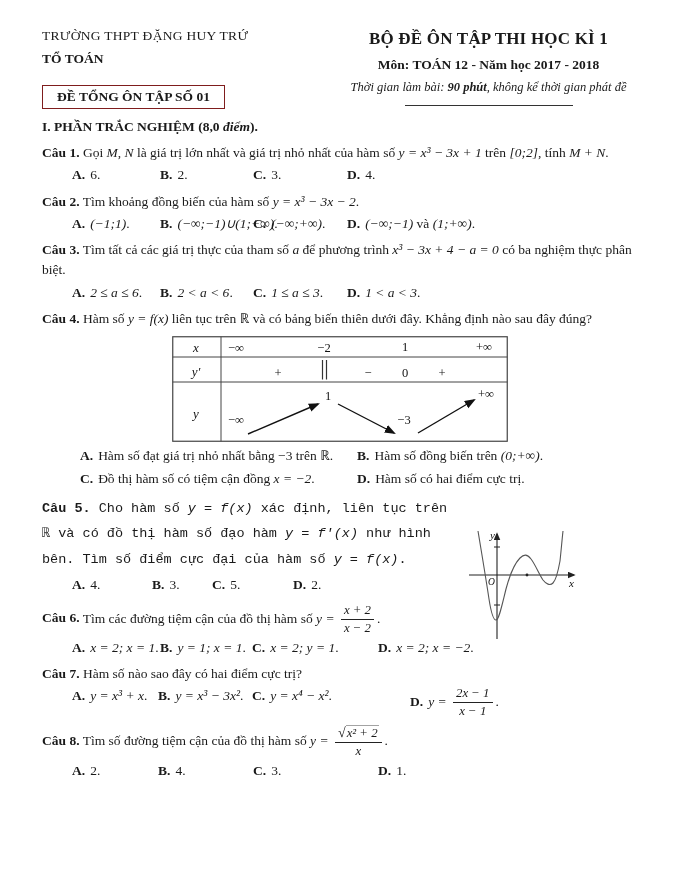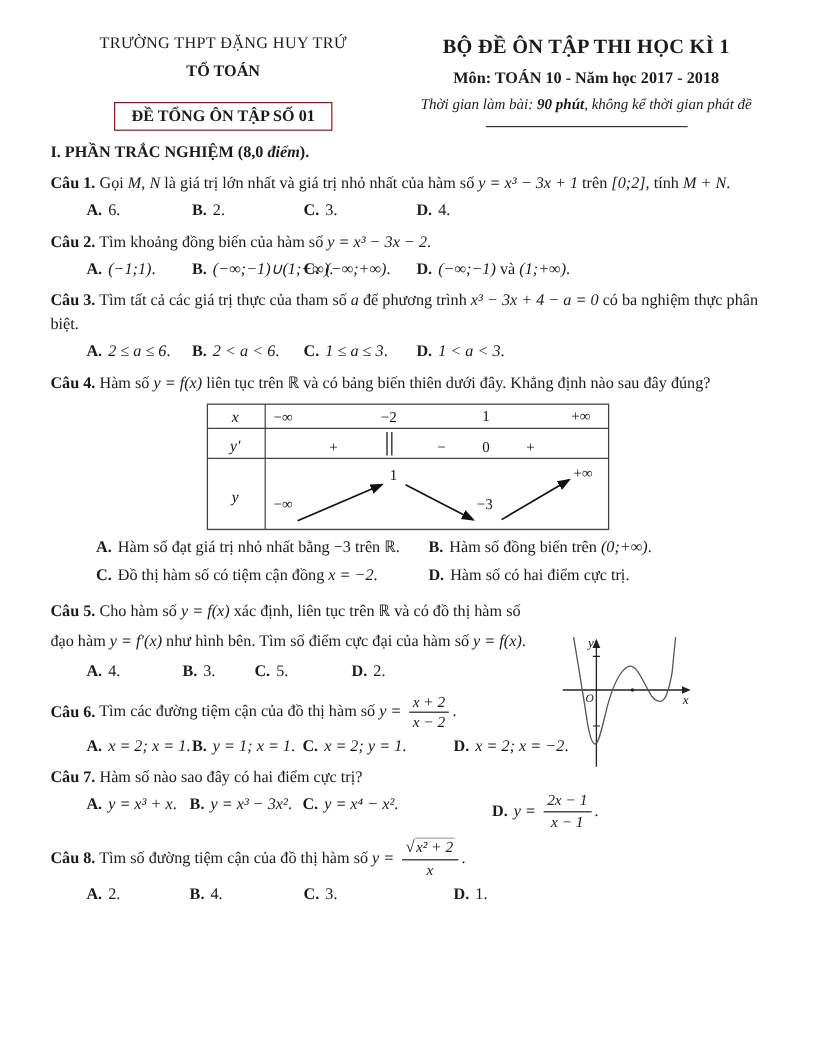--- a/index.html
+++ b/index.html
@@ -1,21 +1,21 @@
 <!DOCTYPE html>
 <html><head>
 <meta charset="utf-8">
 <style>
   html,body{margin:0;padding:0;background:#fff;}
   .page{width:683px;height:880px;background:#fff;position:relative;box-sizing:border-box;
     padding:26px 36px 0 42px;font-family:"Liberation Serif",serif;color:#1a1a1a;
     font-size:13.5px;line-height:1.5;overflow:hidden;}
   
   .hdr{display:flex;}
-  .h-left{width:288px;text-align:center;}
+  .h-left{width:288px;text-align:left;}
   .h-right{flex:1;text-align:center;}
   .school{font-size:13.5px;letter-spacing:.3px;}
   .dept{font-weight:bold;margin-top:3px;}
   .exam-box{display:inline-block;border:1px solid #7f1d1d;padding:1px 14px;font-weight:bold;
     margin-top:15px;font-size:13.5px;}
   .title{font-size:17px;font-weight:bold;letter-spacing:.2px;}
   .subtitle{font-size:13.5px;font-weight:bold;margin-top:3px;}
   .time{font-size:12.5px;font-style:italic;margin-top:3px;}
   .time b{font-style:italic;}
   .hline{width:168px;height:1px;background:#333;margin:8px auto 0;}
@@ -39,38 +39,38 @@
   .frac{display:inline-block;vertical-align:middle;text-align:center;font-style:italic;
     line-height:1.15;margin:0 3px;font-size:12.8px;}
   .fnum{display:block;border-bottom:1px solid #222;padding:0 3px 1px;}
   .fden{display:block;padding:1px 3px 0;}
   .sqrt{display:inline-block;white-space:nowrap;}
   .sqrt-sign{font-style:normal;font-size:14px;}
   .radicand{border-top:1px solid #a3a3a3;padding:0 1px;}
   
   .bbt{display:block;margin:7px 0 4px 130px;}
   
-  .q5 .qline{max-width:408px;line-height:1.92;}
+  .q5 .qline{max-width:408px;line-height:1.92;font-family:Liberation Mono, monospace;}
   .graph{position:absolute;left:455px;top:527px;}
   svg text{font-family:"Liberation Serif",serif;}
 </style>
 </head>
 <body>
 
 <div class="page">
 
   <div class="hdr">
     <div class="h-left">
       <div class="school">TRƯỜNG THPT ĐẶNG HUY TRỨ</div>
       <div class="dept">TỔ TOÁN</div>
       <div><span class="exam-box">ĐỀ TỔNG ÔN TẬP SỐ 01</span></div>
     </div>
     <div class="h-right">
       <div class="title">BỘ ĐỀ ÔN TẬP THI HỌC KÌ 1</div>
-      <div class="subtitle">Môn: TOÁN 10 - Năm học 2017 - 2018</div>
+      <div class="subtitle">Môn: TOÁN 12 - Năm học 2017 - 2018</div>
       <div class="time"><span>Thời gian làm bài: </span><b>90 phút</b><span>, không kể thời gian phát đề</span></div>
       <div class="hline"></div>
     </div>
   </div>
 
   <div class="section"><span>I. PHẦN TRẮC NGHIỆM (8,0 </span><span class="it">điểm</span><span>).</span></div>
 
   <div class="q">
     <p class="qline"><b class="qlabel">Câu 1.</b> <span><span>Gọi </span><span class="seg-i">M</span><span>, </span><span class="seg-i">N</span><span> là giá trị lớn nhất và giá trị nhỏ nhất của hàm số </span><span class="seg-i">y = x³ − 3x + 1</span><span> trên </span><span class="seg-i">[0;2]</span><span>, tính </span><span class="seg-i">M + N</span><span>.</span></span></p>
     <div class="opts cols-std">

